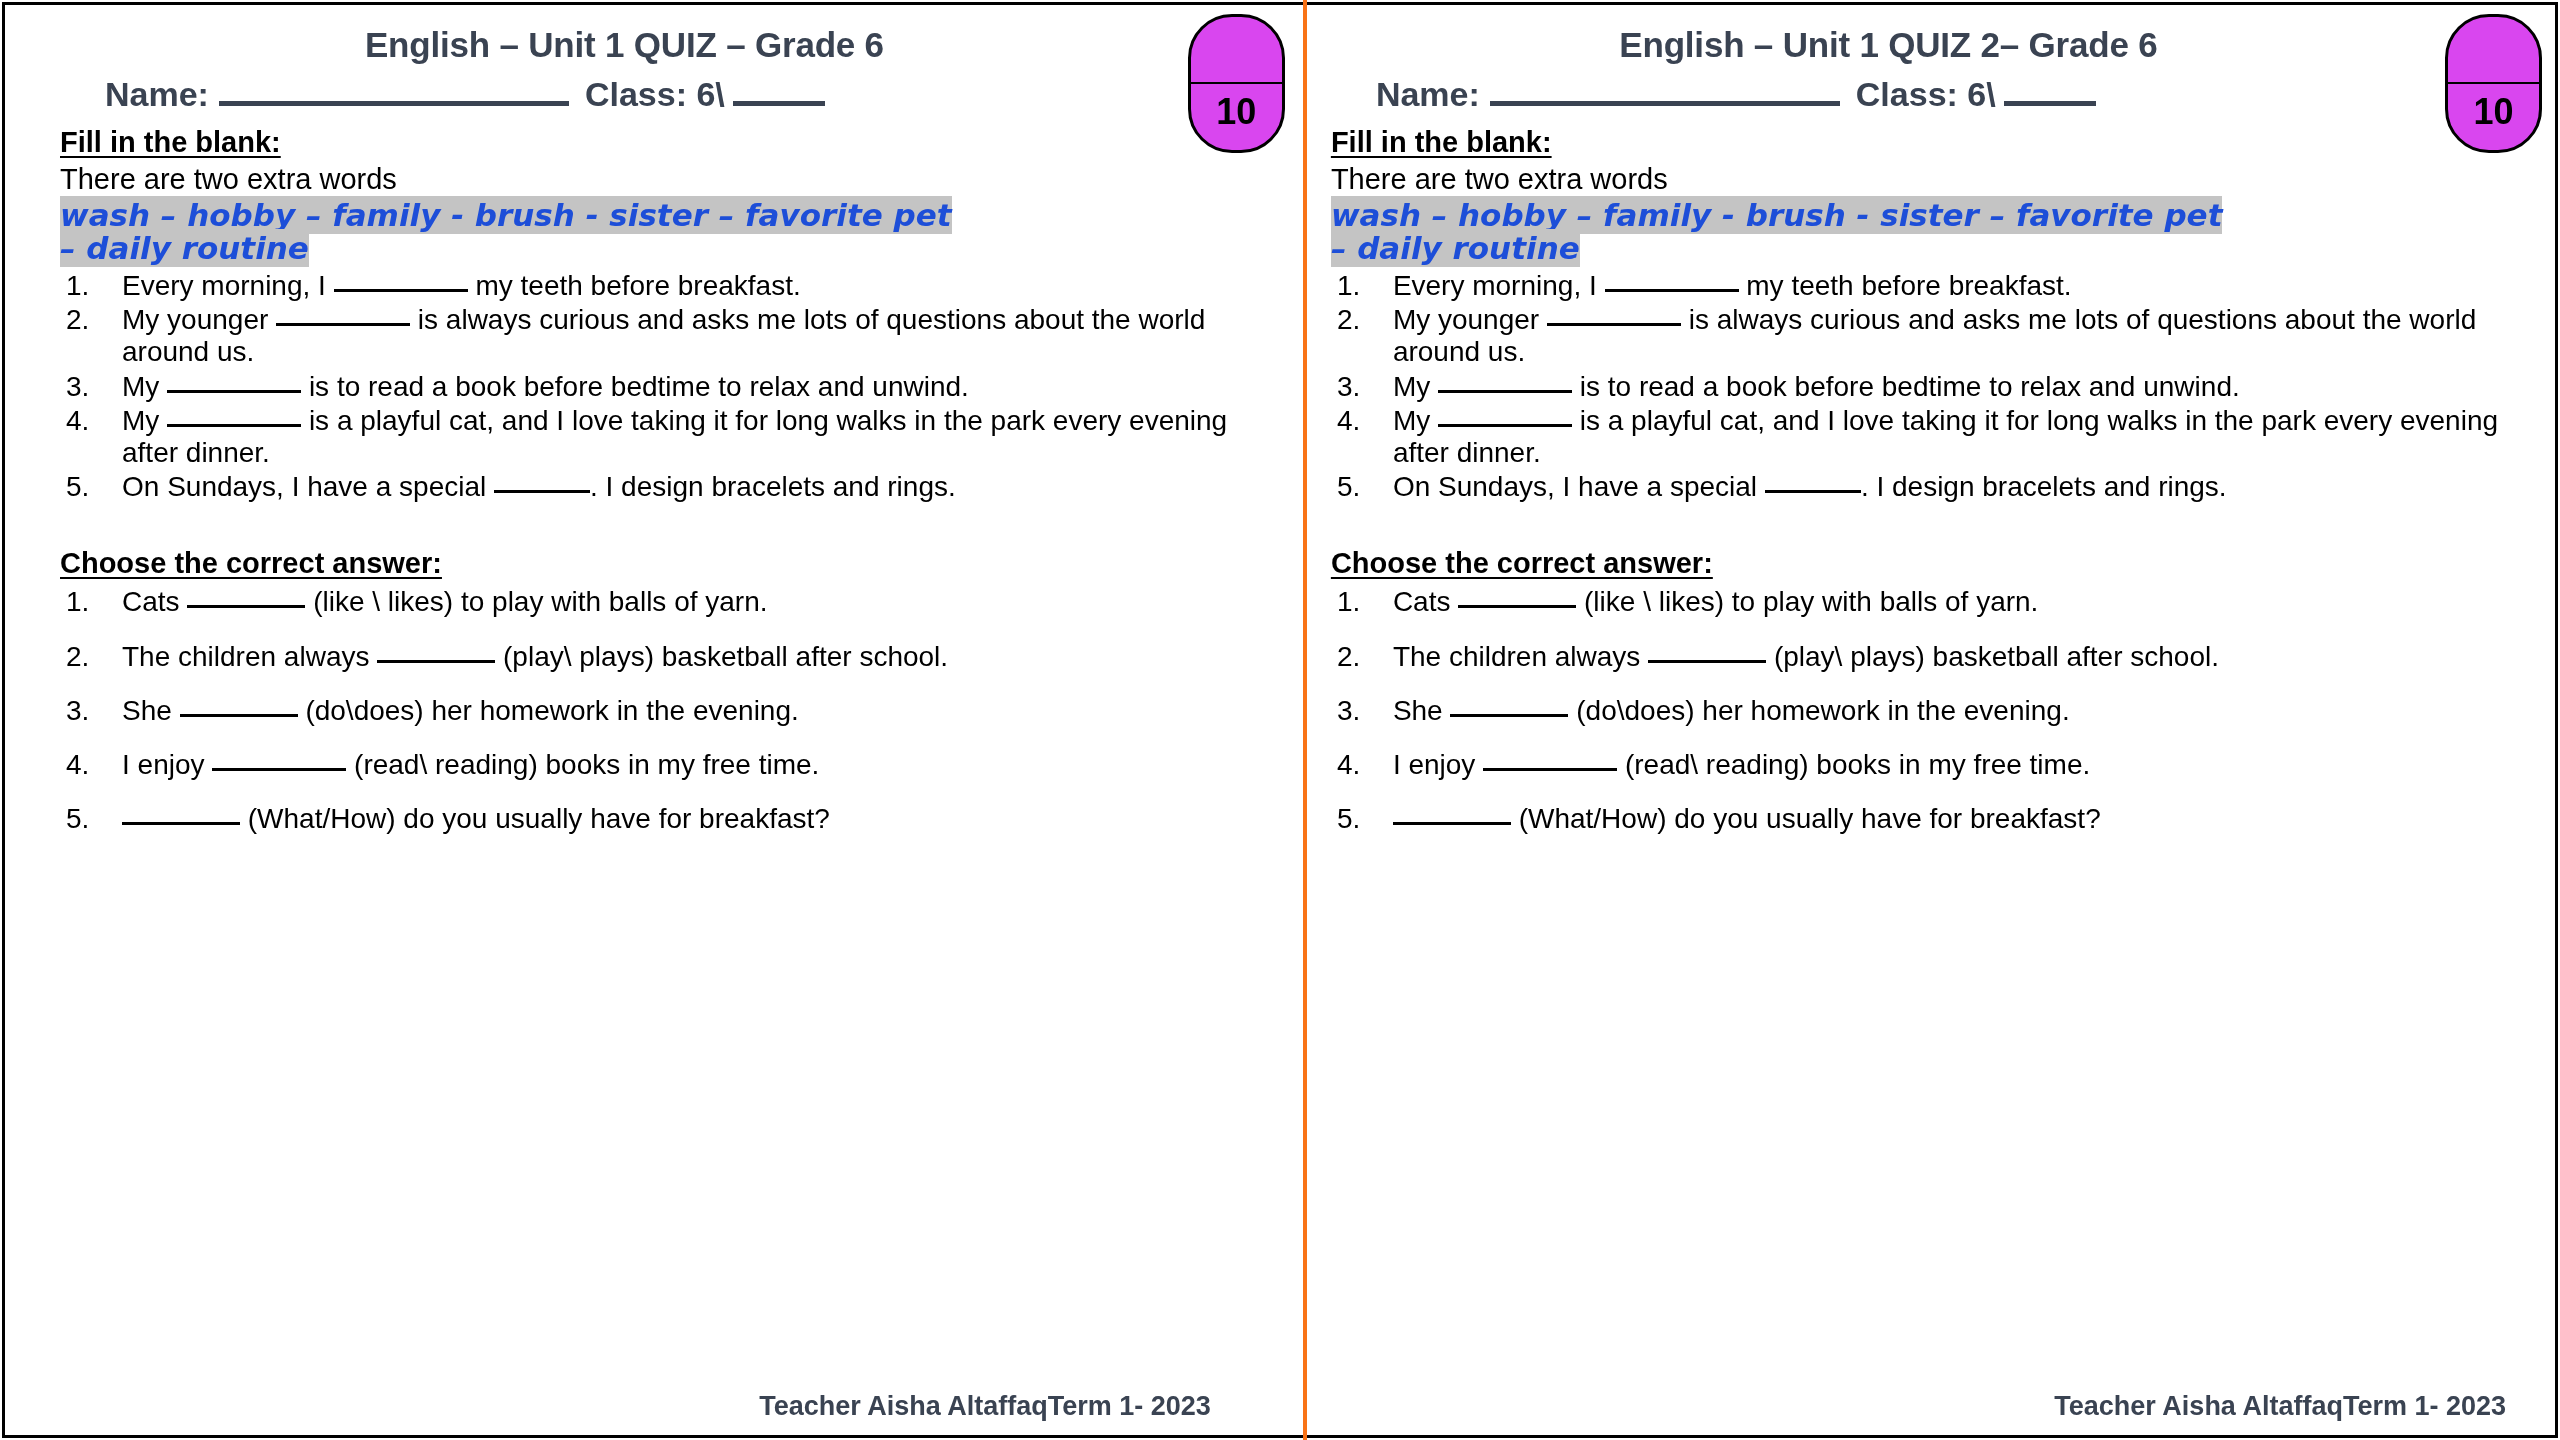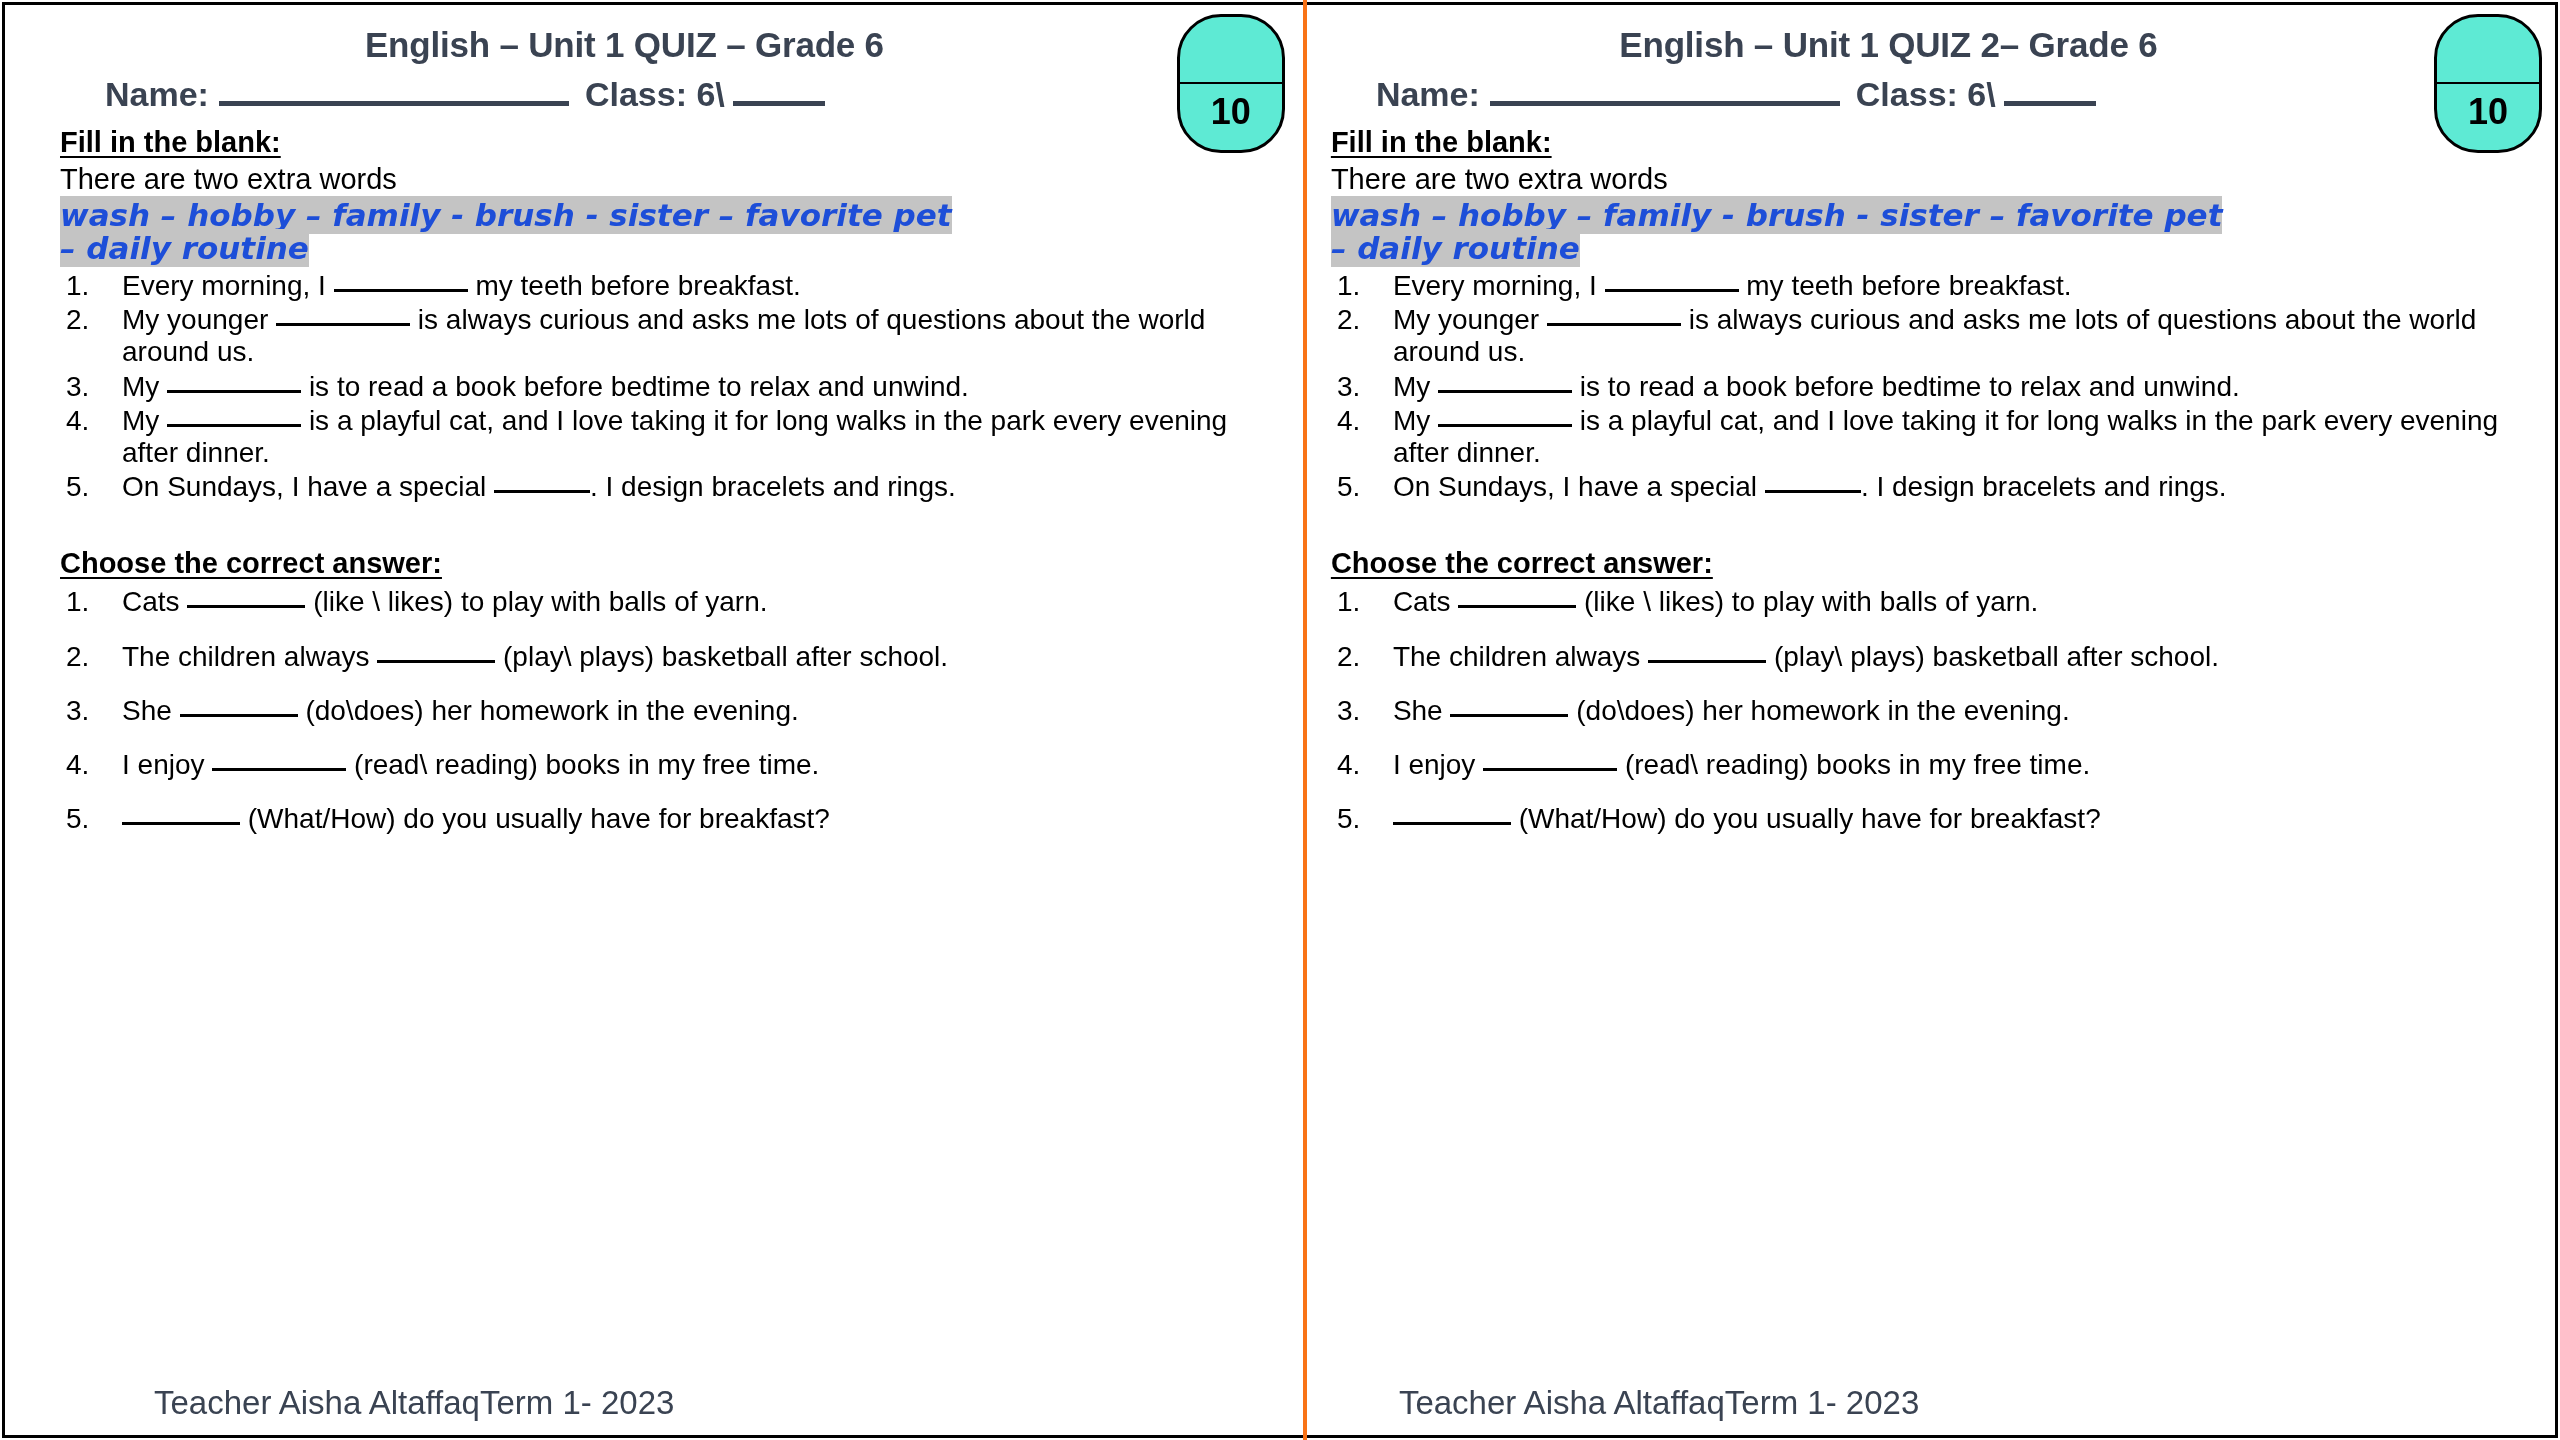--- a/index.html
+++ b/index.html
@@ -78,25 +78,25 @@
     width: 92px;
     border-bottom: 5px solid #3a4352;
     margin: 0 0 6px 2px;
   }
 
   
   .score-pill {
     position: absolute;
     top: 6px;
     right: 4px;
-    width: 108px;
+    width: 97px;
     height: 139px;
     border: 3px solid #000;
     border-radius: 44px;
-    background: #5eead4;
+    background: #d946ef;
     display: flex;
     flex-direction: column;
   }
   .score-top {
     flex: 1 1 50%;
     border-bottom: 2px solid #000;
   }
   .score-bottom {
     flex: 1 1 50%;
     display: flex;
@@ -173,23 +173,23 @@
 
   .gap { height: 34px; }
 
   
   .footer {
     position: absolute;
     left: 0;
     right: 14px;
     bottom: 18px;
     display: flex;
-    justify-content: flex-start;
-    font-size: 33px;
-    font-weight: normal;
+    justify-content: flex-end;
+    font-size: 27px;
+    font-weight: bold;
     color: #3a4352;
     padding: 0 78px 0 110px;
   }
   .panel.right .footer { padding: 0 40px 0 92px; }
 </style>
 </head>
 <body>
 
 <div class="page">
 

